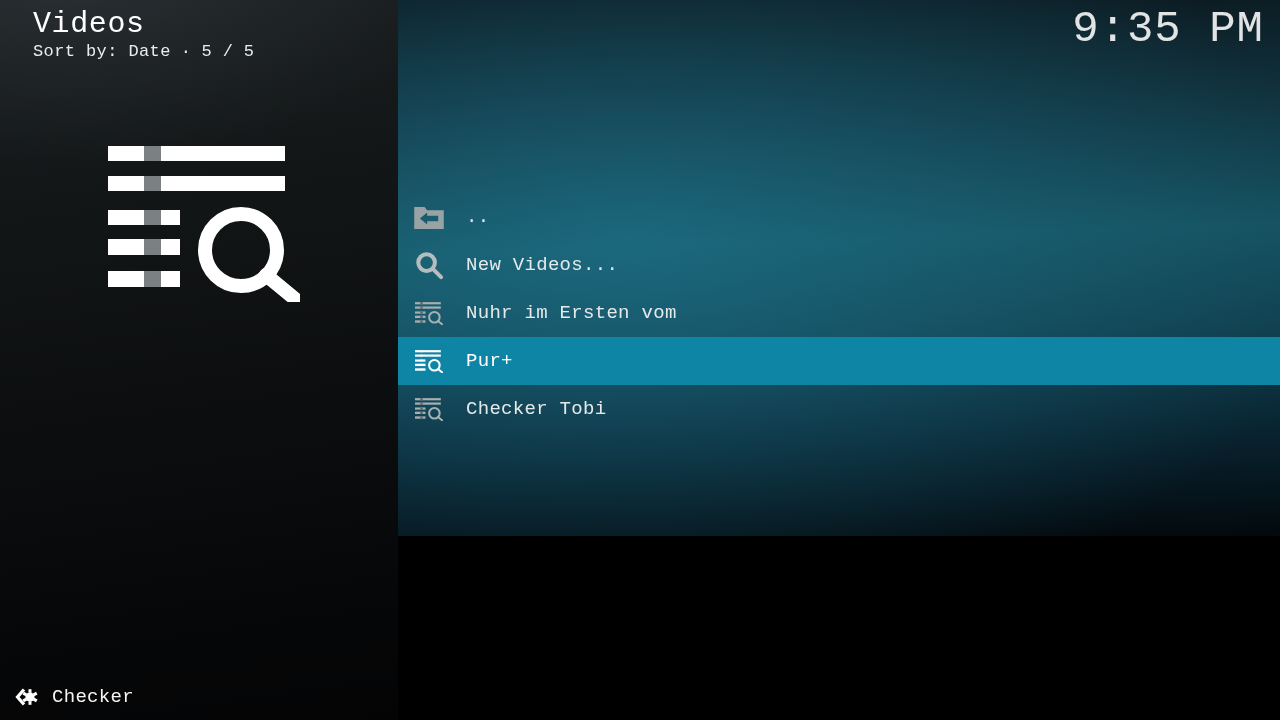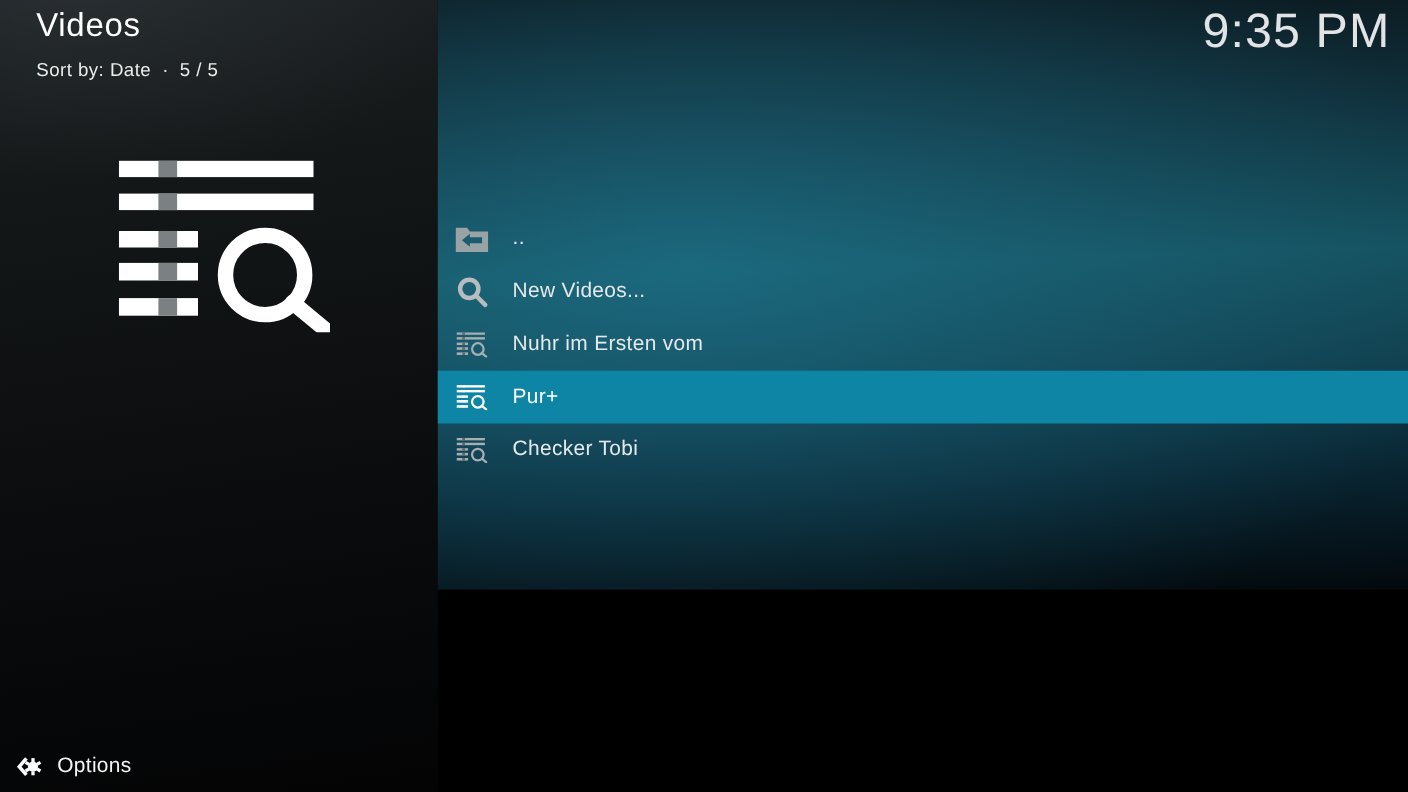--- a/index.html
+++ b/index.html
@@ -1,31 +1,31 @@
 <!DOCTYPE html>
 <html><head>
 <meta charset="utf-8">
 <style>
   html,body { margin:0; padding:0; background:#000; }
   body {
     width:1280px; height:720px; overflow:hidden;
     font-family:"Liberation Sans","DejaVu Sans",sans-serif;
   }
-  .screen { position:relative; width:1280px; height:720px; }
+  .screen { position:relative; width:1280px; height:720px;font-family:Liberation Mono, monospace; }
 
   
   .left-panel {
     position:absolute; left:0; top:0; width:398px; height:720px;
     background:
       radial-gradient(620px 320px at 18% -5%, rgba(80,92,98,0.28), rgba(0,0,0,0) 62%),
       linear-gradient(172deg, #1b1f21 0%, #131617 28%, #0c0e0f 55%, #060708 84%, #040405 100%);
   }
   .header { position:absolute; left:33px; top:7px; }
   .title  { font-size:30px; font-weight:400; color:#ffffff; letter-spacing:0.6px; }
-  .subtitle { margin-top:13px; font-size:17px; color:#ececec; letter-spacing:0.4px; }
+  .subtitle { margin-top:1px; font-size:17px; color:#ececec; letter-spacing:0.4px; }
   .subtitle .sep { display:inline-block; margin:0 10px; }
 
   .big-icon { position:absolute; left:108px; top:146px; width:192px; height:156px; }
 
   .options {
     position:absolute; left:0; bottom:0; width:398px; height:46px;
     display:flex; align-items:center; padding-left:14px; box-sizing:border-box;
     cursor:pointer;
   }
   .opt-icon { width:26px; height:24px; margin-right:12px; display:flex; align-items:center; }
@@ -93,21 +93,21 @@
               <circle cx="16" cy="11" r="4.6"></circle>
               <rect x="14.5" y="3.2" width="3" height="3.6" transform="rotate(0 16 11)"></rect>
               <rect x="14.5" y="3.2" width="3" height="3.6" transform="rotate(60 16 11)"></rect>
               <rect x="14.5" y="3.2" width="3" height="3.6" transform="rotate(120 16 11)"></rect>
               <rect x="14.5" y="3.2" width="3" height="3.6" transform="rotate(180 16 11)"></rect>
               <rect x="14.5" y="3.2" width="3" height="3.6" transform="rotate(240 16 11)"></rect>
               <rect x="14.5" y="3.2" width="3" height="3.6" transform="rotate(300 16 11)"></rect>
             </g>
   </svg>
         </span>
-      <span class="opt-label">Options</span>
+      <span class="opt-label">Checker</span>
     </div>
   </aside>
 
   <main class="content">
     <div class="clock">9:35 PM</div>
     <div class="list" id="file-list">
         <div class="row">
           <span class="icon-box">
             <svg width="30" height="24" viewBox="0 0 32 26" xmlns="http://www.w3.org/2000/svg">
     <path fill="#99a2a4" fill-rule="evenodd" d="M0 2.2 H11.3 L13.9 5.8 H32 V26 H0 Z

